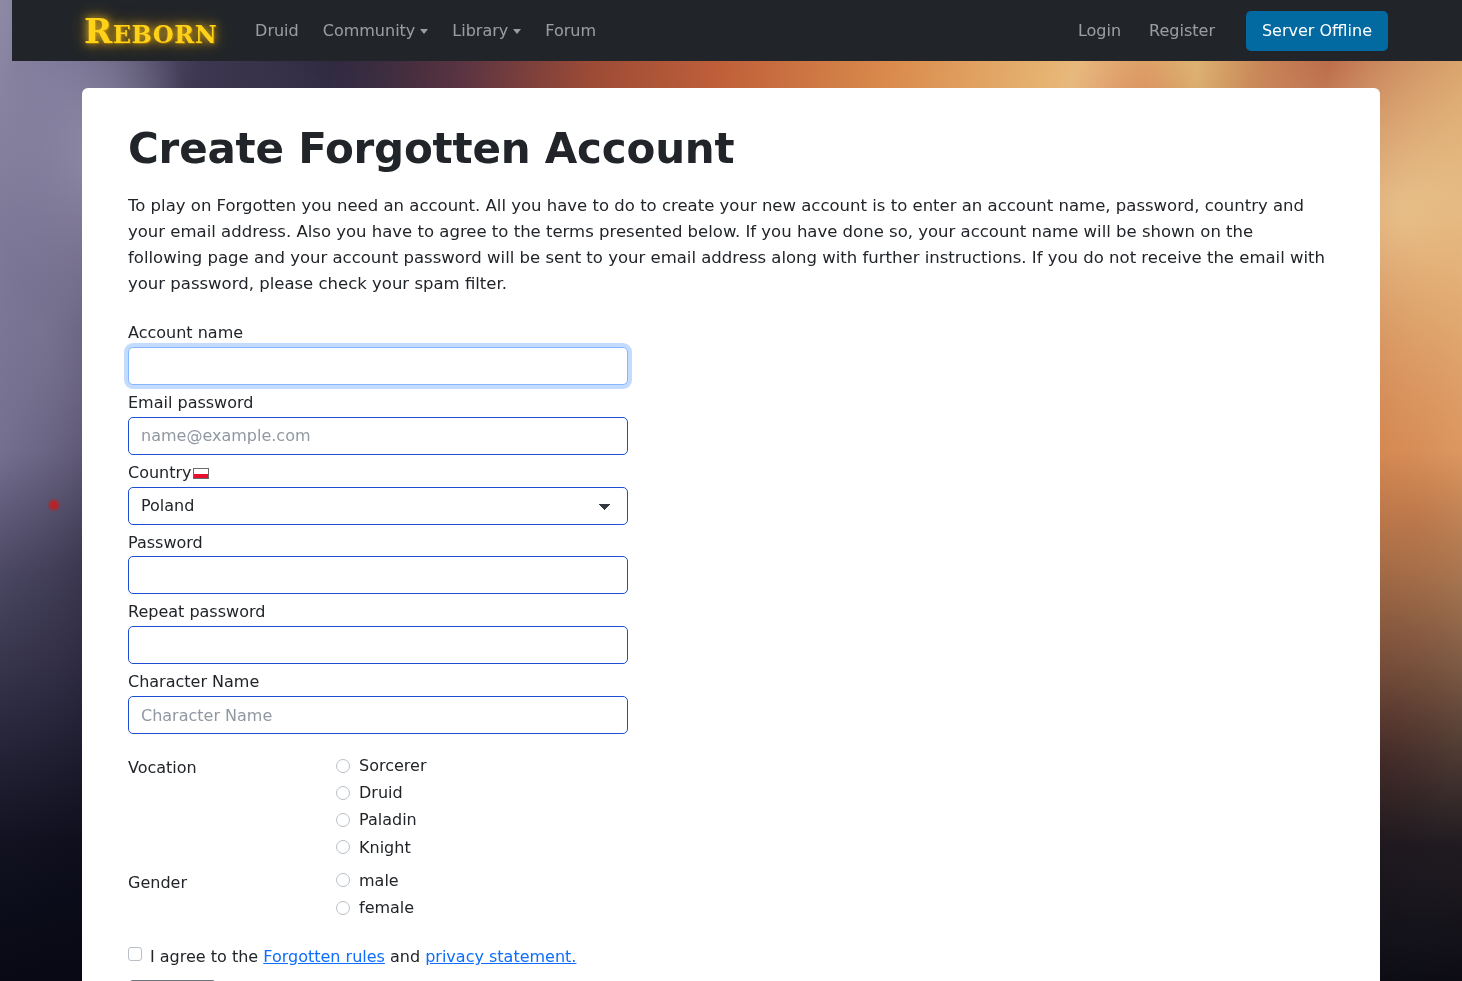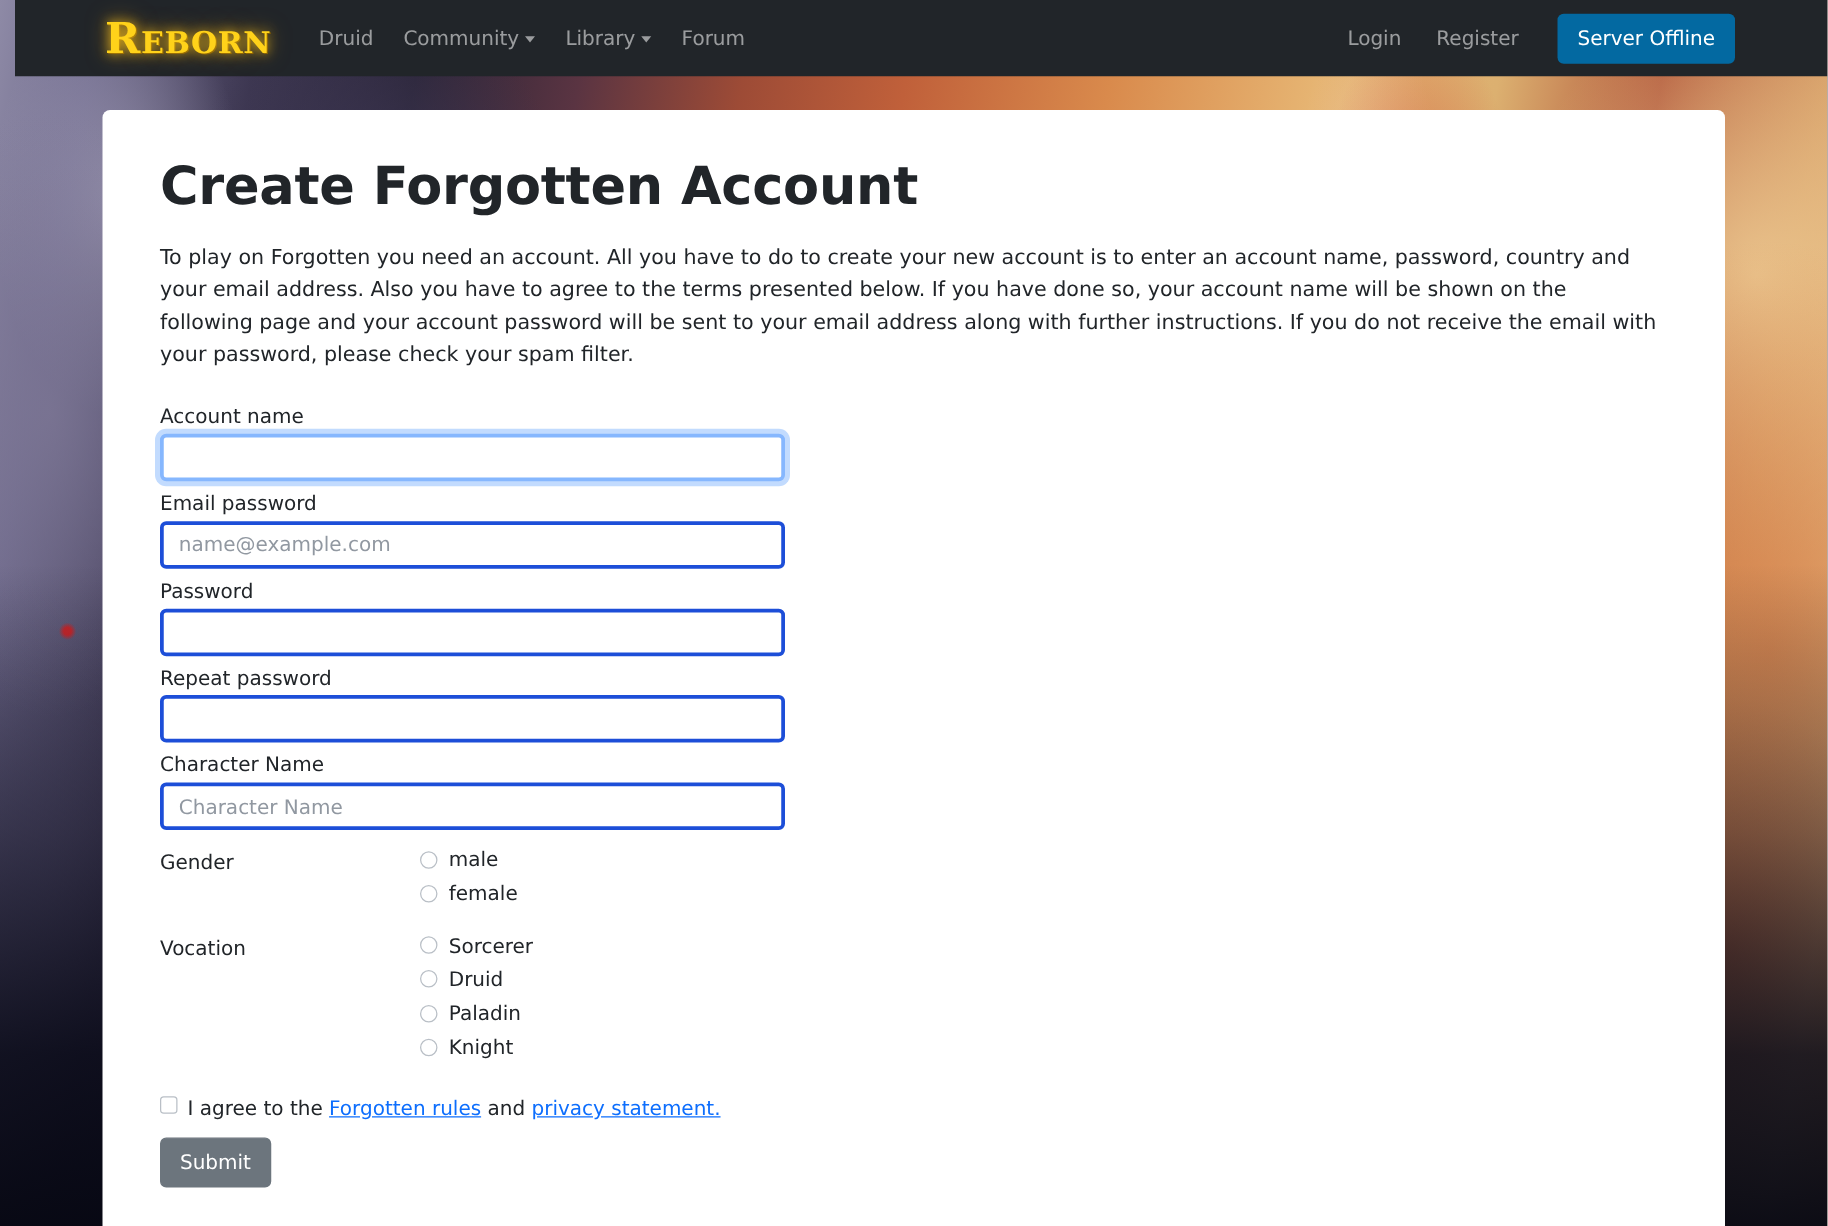--- a/index.html
+++ b/index.html
@@ -172,21 +172,21 @@
   .field-group { margin-bottom: 8px; }
   .text-input, .select-input {
     display: block;
     width: 500px;
     height: 38px;
     padding: 6px 12px;
     font-size: 16px;
     font-family: inherit;
     color: #212529;
     background: #fff;
-    border: 3px solid #1d4ed8;
+    border: 1px solid #1d4ed8;
     border-radius: 5px;
     outline: none;
   }
   .text-input::placeholder { color: #9198a1; opacity: 1; }
   .text-input.focused {
     border-color: #86b7fe;
     box-shadow: 0 0 0 4px rgba(13,110,253,.25);
   }
   .select-input {
     appearance: none;
@@ -326,78 +326,84 @@
         <input class="text-input focused" type="text" autofocus="" placeholder="" style="">
       </div>
 
       
       <div class="field-group">
         <label class="field-label">Email password</label>
         <input class="text-input" type="text" placeholder="name@example.com" style="">
       </div>
 
       
+      <div class="field-group">
+        <label class="field-label"><span>Country</span><span class="flag-pl"></span></label>
+        <select class="select-input">
+          <option>Poland</option>
+        </select>
+      </div>
 
       
       <div class="field-group">
         <label class="field-label">Password</label>
         <input class="text-input" type="password" placeholder="" style="">
       </div>
 
       
       <div class="field-group">
         <label class="field-label">Repeat password</label>
         <input class="text-input" type="password" placeholder="" style="">
       </div>
 
       
       <div class="field-group">
         <label class="field-label">Character Name</label>
         <input class="text-input" type="text" placeholder="Character Name" style="">
+      </div>
+
+      
+      <div class="radio-row vocation">
+        <div class="radio-row-label">Vocation</div>
+        <div class="radio-options">
+          <label class="radio-option">
+            <span class="radio-dot"></span>
+            <span class="radio-text">Sorcerer</span>
+          </label>
+          <label class="radio-option">
+            <span class="radio-dot"></span>
+            <span class="radio-text">Druid</span>
+          </label>
+          <label class="radio-option">
+            <span class="radio-dot"></span>
+            <span class="radio-text">Paladin</span>
+          </label>
+          <label class="radio-option">
+            <span class="radio-dot"></span>
+            <span class="radio-text">Knight</span>
+          </label>
+        </div>
       </div>
 
       
       <div class="radio-row">
         <div class="radio-row-label">Gender</div>
         <div class="radio-options">
           <label class="radio-option">
             <span class="radio-dot"></span>
             <span class="radio-text">male</span>
           </label>
           <label class="radio-option">
             <span class="radio-dot"></span>
             <span class="radio-text">female</span>
           </label>
         </div>
       </div>
 
       
-      <div class="radio-row vocation">
-        <div class="radio-row-label">Vocation</div>
-        <div class="radio-options">
-          <label class="radio-option">
-            <span class="radio-dot"></span>
-            <span class="radio-text">Sorcerer</span>
-          </label>
-          <label class="radio-option">
-            <span class="radio-dot"></span>
-            <span class="radio-text">Druid</span>
-          </label>
-          <label class="radio-option">
-            <span class="radio-dot"></span>
-            <span class="radio-text">Paladin</span>
-          </label>
-          <label class="radio-option">
-            <span class="radio-dot"></span>
-            <span class="radio-text">Knight</span>
-          </label>
-        </div>
-      </div>
-
-      
       <div id="agree-row">
         <span id="agree-box"></span>
         <span id="agree-text"><span>I agree to the </span><a>Forgotten rules</a><span> and </span><a>privacy statement.</a></span>
       </div>
 
       <button id="submit-button" type="submit">Submit</button>
 
     </form>
   </main>
 </div>

